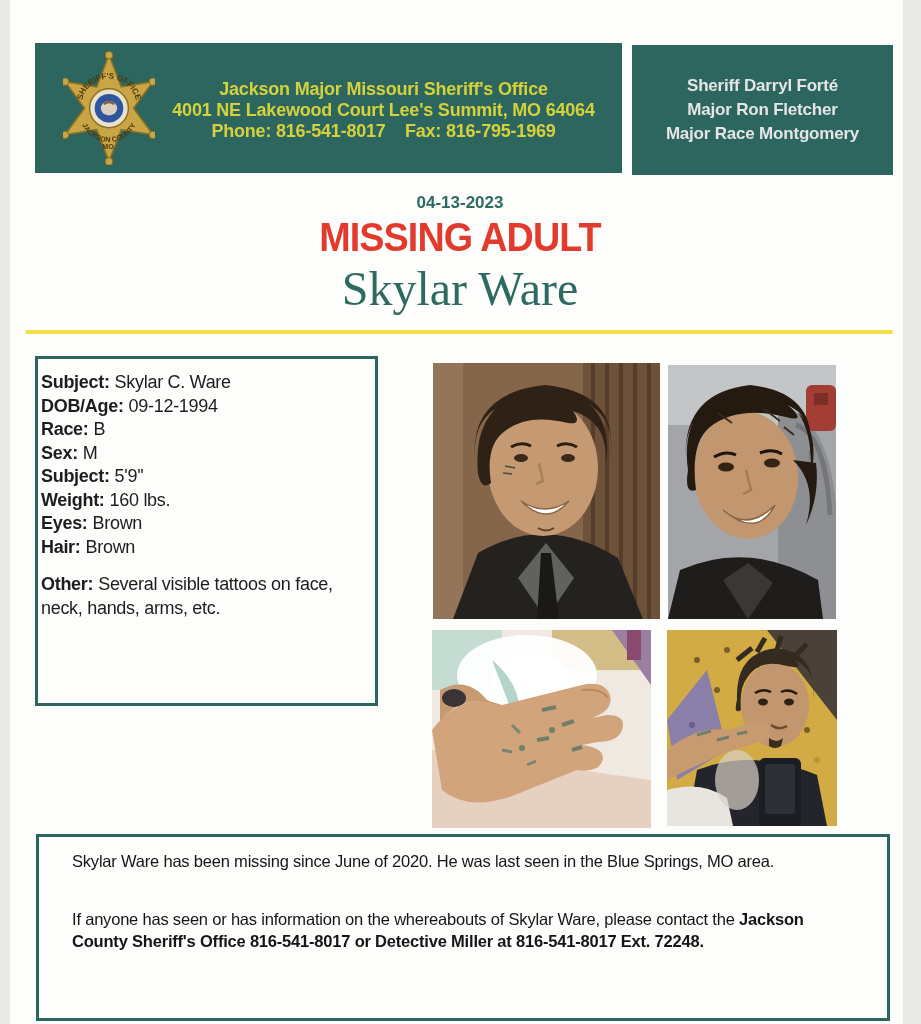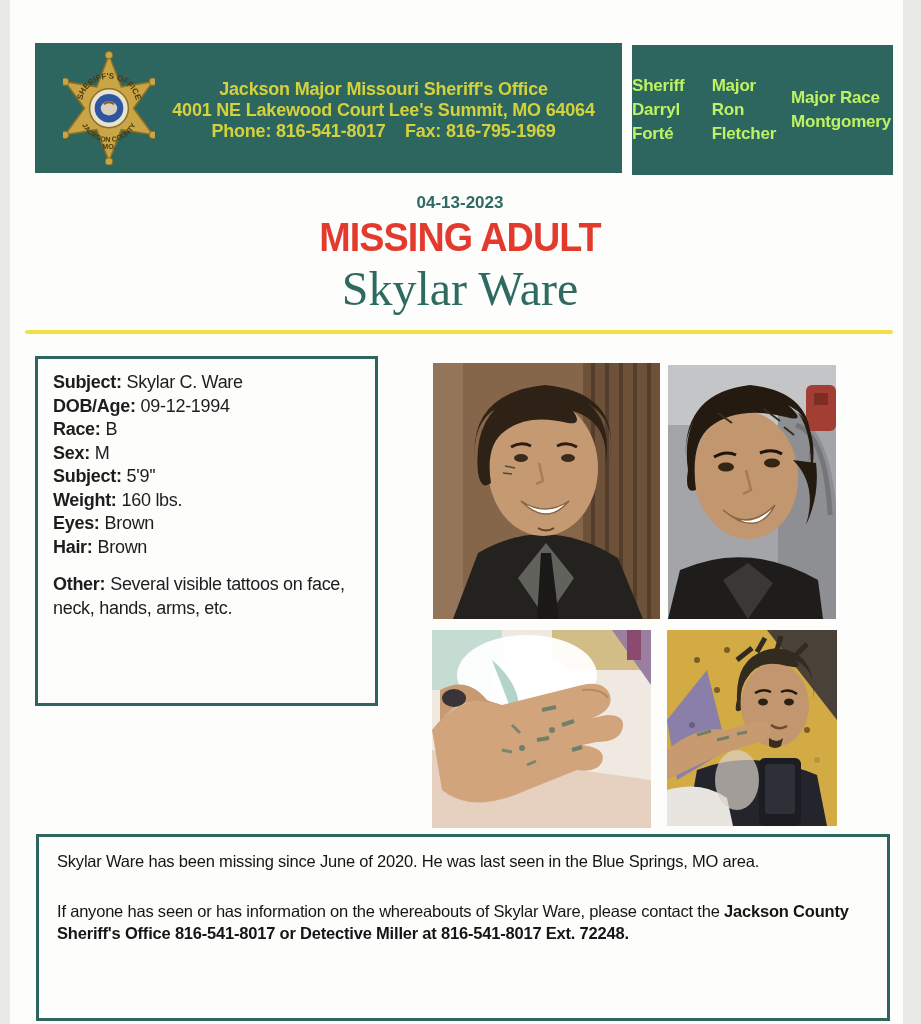--- a/index.html
+++ b/index.html
@@ -7,58 +7,58 @@
     position:relative;width:921px;height:1024px;background:#fdfdfc;
     font-family:"Liberation Sans",sans-serif;overflow:hidden;
   }
   .edge{position:absolute;top:0;bottom:0;background:#e9e9e6;}
   .edge.left{left:0;width:10px;}
   .edge.right{right:0;width:18px;}
 
   
   .hbox{position:absolute;background:#2c665f;color:#d4d13c;}
   .hbox.office{left:35px;top:43px;width:587px;height:130px;display:flex;align-items:center;}
-  .hbox.staff{left:632px;top:45px;width:261px;height:130px;display:flex;
-    justify-content:center;align-items:center;color:#bef264;}
+  .hbox.staff{left:632px;top:45px;width:261px;height:130px;display:flex;flex-direction:column;
+    justify-content:center;align-items:center;color:#e5e5e5;}
   .badge-wrap{margin-left:28px;width:92px;height:114px;flex:0 0 auto;}
   .office-lines{flex:1;text-align:center;padding-right:10px;padding-top:4px;}
   .hdr-line{font-weight:bold;font-size:18px;line-height:21px;white-space:pre-wrap;letter-spacing:-0.2px;}
   .staff-line{font-weight:bold;font-size:17px;line-height:24px;letter-spacing:-0.2px;}
 
   
   .titles{position:absolute;left:10px;width:900px;text-align:center;}
   .date{top:193px;font-size:17px;font-weight:bold;color:#2d6a60;letter-spacing:0;}
   .missing{top:214px;font-size:41px;font-weight:bold;color:#e23b2e;transform:scaleX(0.92);
     transform-origin:50% 50%;letter-spacing:-1px;}
   .subject-name{top:261px;font-family:"Liberation Serif",serif;font-size:48px;color:#2d6a60;}
   .divider{position:absolute;left:25px;top:330px;width:868px;height:4px;background:#f2e049;border-radius:2px;}
 
   
   .info-box{position:absolute;left:35px;top:356px;width:343px;height:350px;
     border:3px solid #2c665f;box-sizing:border-box;background:#fdfdfc;
-    padding:12px 15px;color:#1d1d1d;}
+    padding:12px 3px;color:#1d1d1d;}
   .field{font-size:18px;line-height:23.5px;letter-spacing:-0.3px;}
   .field .lbl{font-weight:bold;margin-right:5px;}
   .other{margin-top:14px;font-size:18px;line-height:23.5px;letter-spacing:-0.3px;}
   .other .lbl{font-weight:bold;margin-right:5px;}
 
   
   .photo{position:absolute;overflow:hidden;background:#ddd;}
   .photo svg{display:block;width:100%;height:100%;}
   .photo1{left:433px;top:363px;width:227px;height:256px;}
   .photo2{left:668px;top:365px;width:168px;height:254px;}
   .photo3{left:432px;top:630px;width:219px;height:198px;}
   .photo4{left:667px;top:630px;width:170px;height:196px;}
 
   
   .notice-box{position:absolute;left:36px;top:834px;width:854px;height:187px;
     border:3px solid #2c665f;box-sizing:border-box;background:#fdfdfc;
-    padding:13px 18px;color:#151515;}
+    padding:13px 33px;color:#151515;}
   .notice-line{font-size:16.5px;line-height:22px;letter-spacing:-0.2px;}
-  .notice-line + .notice-line{margin-top:28px;}
+  .notice-line + .notice-line{margin-top:36px;}
   .notice-line b{font-weight:bold;}
 </style>
 </head>
 <body>
 
 <div class="page">
 
   <div class="edge left"></div>
   <div class="edge right"></div>
 

